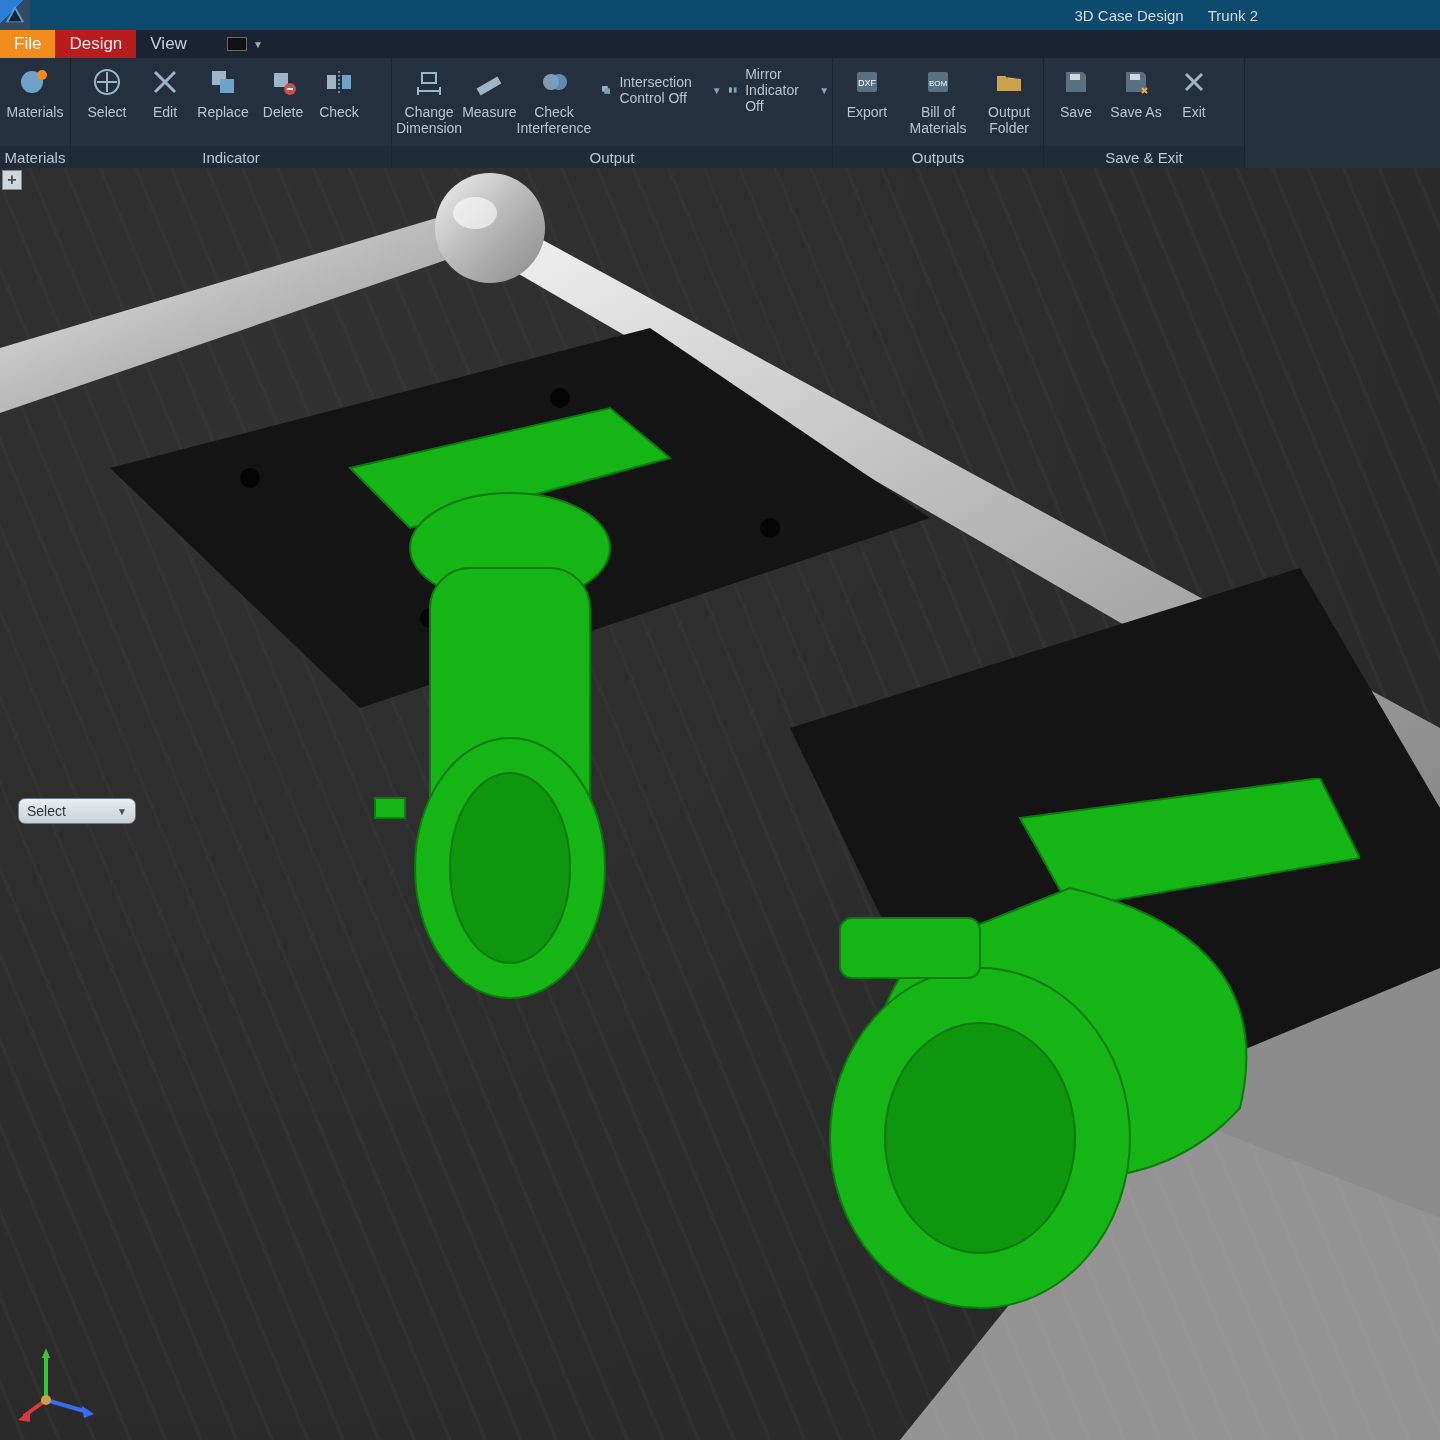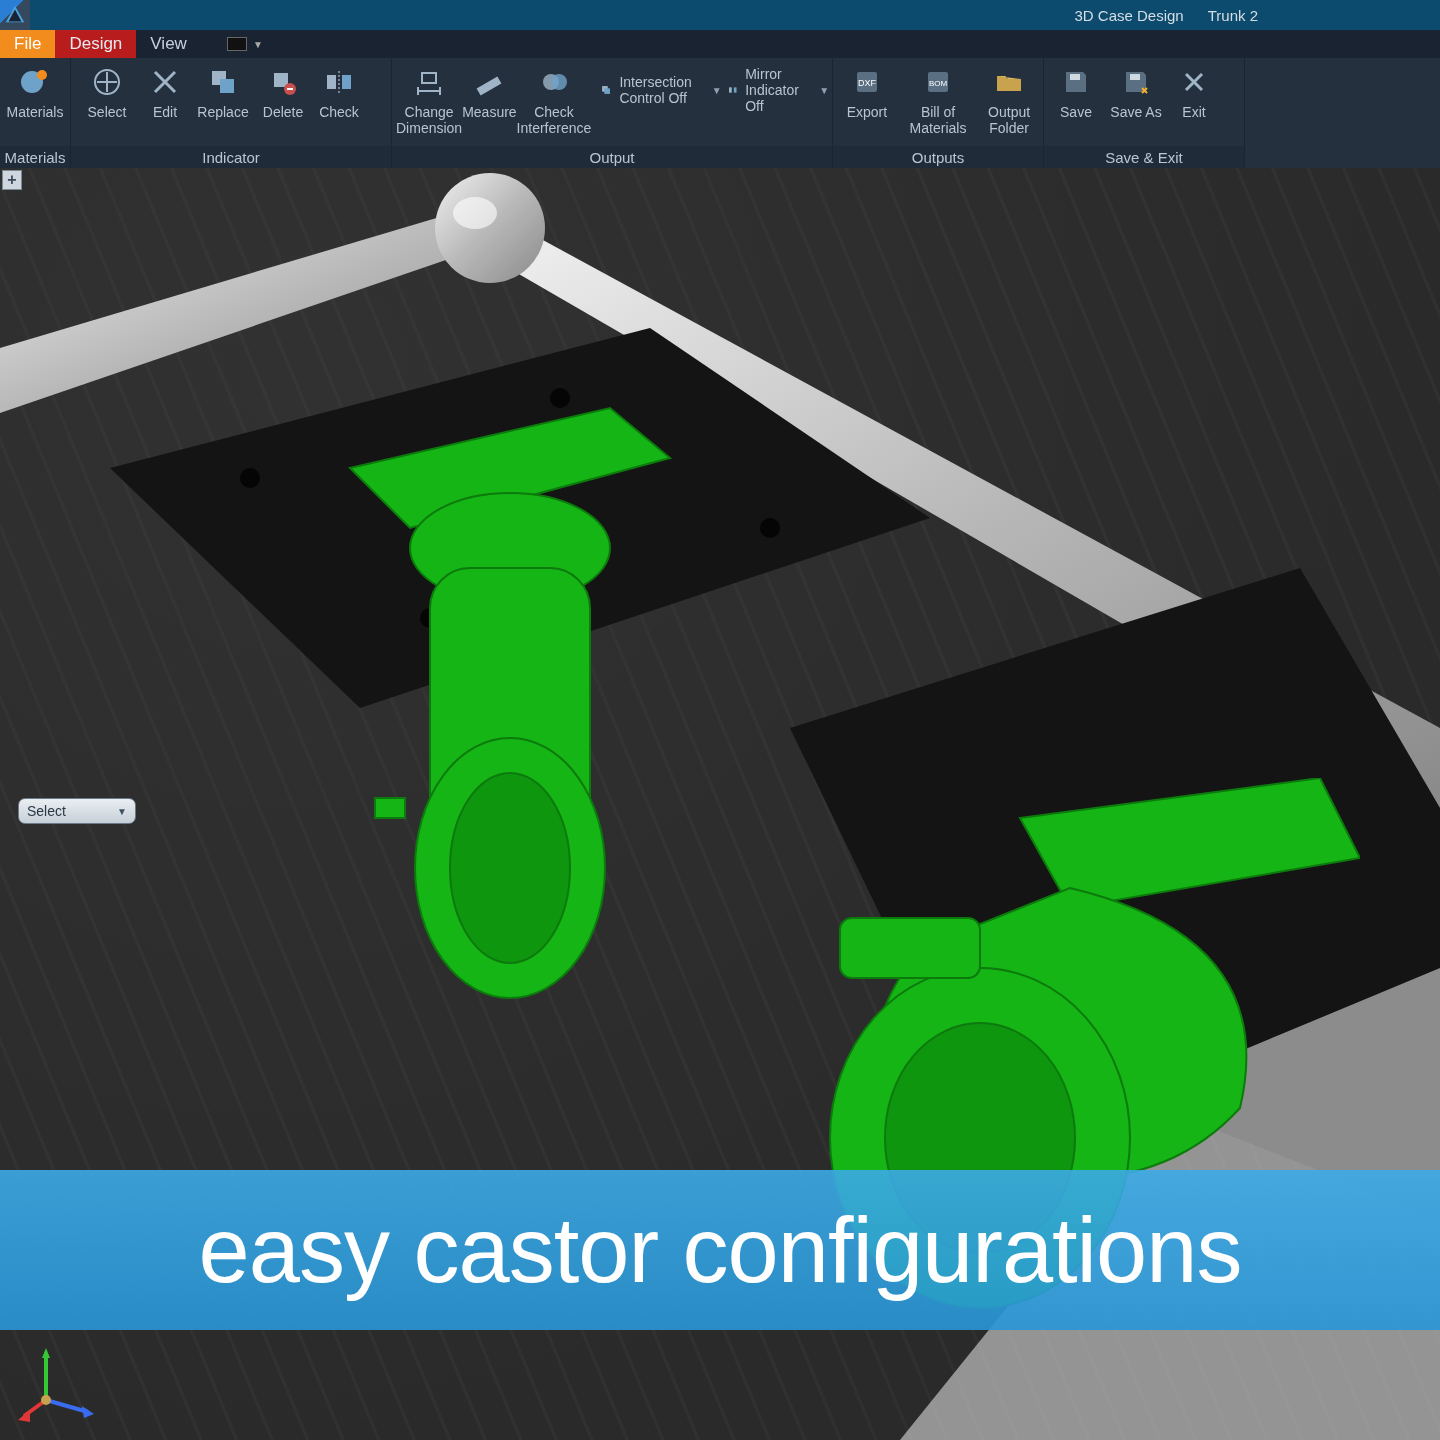--- a/index.html
+++ b/index.html
@@ -324,16 +324,13 @@
   <svg class="axis" viewBox="0 0 80 80">
     <line x1="28" y1="58" x2="28" y2="12" stroke="#34c934" stroke-width="4"></line>
       <polygon points="28,6 24,16 32,16" fill="#34c934"></polygon>
     <line x1="28" y1="58" x2="70" y2="70" stroke="#3a6cf0" stroke-width="4"></line>
       <polygon points="76,72 64,64 66,76" fill="#3a6cf0"></polygon>
     <line x1="28" y1="58" x2="6" y2="74" stroke="#e03838" stroke-width="4"></line>
       <polygon points="0,78 12,68 12,80" fill="#e03838"></polygon>
     <circle cx="28" cy="58" r="5" fill="#c9a24d"></circle>
   </svg>
 
-  <div class="banner">
-    <span class="txt">easy castor configurations</span>
-  </div>
 </div>
 
 </body></html>

